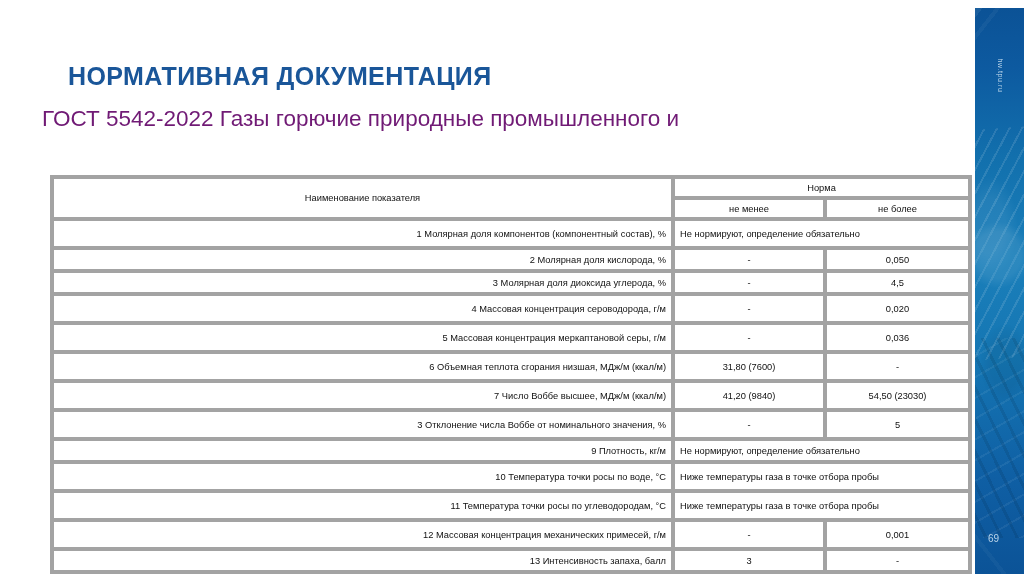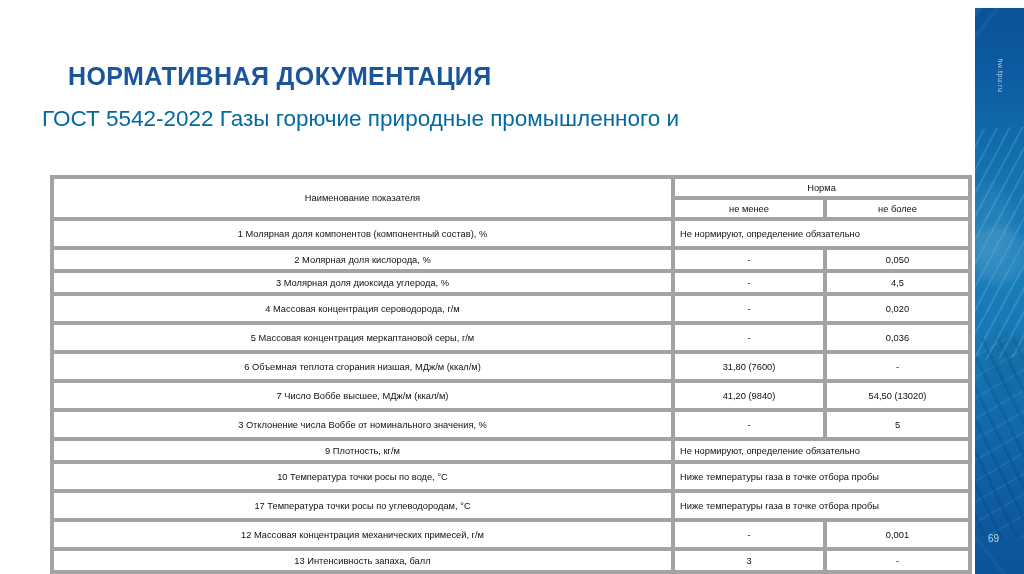--- a/index.html
+++ b/index.html
@@ -114,21 +114,21 @@
     white-space: nowrap;
   }
 
   #subtitle {
     position: absolute;
     left: 42px;
     top: 104px;
     width: 910px;
     font-size: 22.5px;
     line-height: 30px;
-    color: #0369a1;
+    color: #701a75;
     font-family: "Liberation Sans", sans-serif;
   }
   #subtitle .ln { display: block; white-space: nowrap; }
 
   
   #std-table {
     position: absolute;
     left: 50px;
     top: 175px;
     width: 918px;
@@ -148,21 +148,21 @@
   #std-table th { text-align: center; }
 
   col.c-name { width: 621px; }
   col.c-min  { width: 152px; }
   col.c-max  { width: 145px; }
 
   .hdr-name { height: 34px; text-align: center; }
   .hdr-norma { height: 17px; text-align: center; }
   .hdr-sub { height: 17px; text-align: center; margin-top: 16px; }
 
-  #std-table td.name { text-align: center; }
+  #std-table td.name { text-align: right; }
   #std-table td.val  { text-align: center; }
   #std-table td.span { }
 
   tr.r-tall td { height: 25px; }
   tr.r-short td { height: 19px; }
 </style>
 </head>
 <body>
 
 <div id="slide">
@@ -215,37 +215,37 @@
           <td class="val">0,036</td>
         </tr>
         <tr class="r-tall">
           <td class="name">6 Объемная теплота сгорания низшая, МДж/м (ккал/м)</td>
           <td class="val">31,80 (7600)</td>
           <td class="val">-</td>
         </tr>
         <tr class="r-tall">
           <td class="name">7 Число Воббе высшее, МДж/м (ккал/м)</td>
           <td class="val">41,20 (9840)</td>
-          <td class="val">54,50 (13020)</td>
+          <td class="val">54,50 (23030)</td>
         </tr>
         <tr class="r-tall">
           <td class="name">3 Отклонение числа Воббе от номинального значения, %</td>
           <td class="val">-</td>
           <td class="val">5</td>
         </tr>
         <tr class="r-short">
           <td class="name">9 Плотность, кг/м</td>
           <td class="span" colspan="2">Не нормируют, определение обязательно</td>
         </tr>
         <tr class="r-tall">
           <td class="name">10 Температура точки росы по воде, °С</td>
           <td class="span" colspan="2">Ниже температуры газа в точке отбора пробы</td>
         </tr>
         <tr class="r-tall">
-          <td class="name">17 Температура точки росы по углеводородам, °С</td>
+          <td class="name">11 Температура точки росы по углеводородам, °С</td>
           <td class="span" colspan="2">Ниже температуры газа в точке отбора пробы</td>
         </tr>
         <tr class="r-tall">
           <td class="name">12 Массовая концентрация механических примесей, г/м</td>
           <td class="val">-</td>
           <td class="val">0,001</td>
         </tr>
         <tr class="r-short">
           <td class="name">13 Интенсивность запаха, балл</td>
           <td class="val">3</td>

